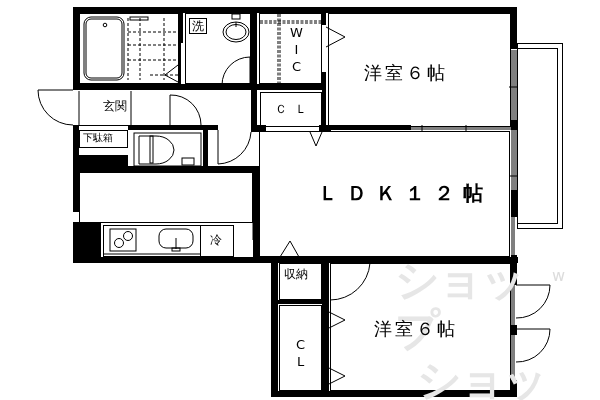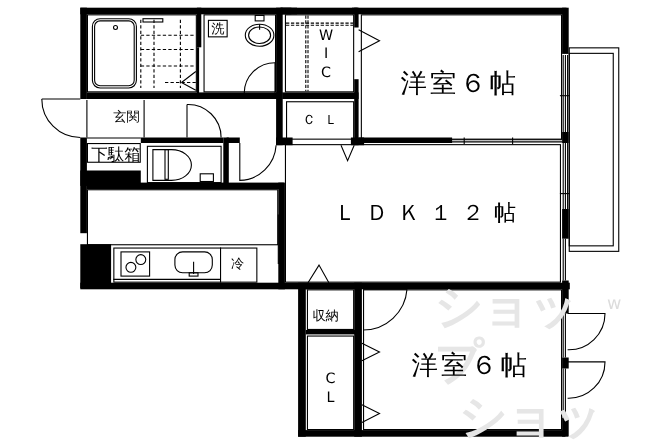--- a/index.html
+++ b/index.html
@@ -1,23 +1,23 @@
 <!DOCTYPE html>
 <html><head>
 <meta charset="utf-8">
 <style>
   html, body { margin: 0; padding: 0; background: #ffffff; }
   body { width: 600px; height: 400px; position: relative; overflow: hidden;
          font-family: "DejaVu Sans", sans-serif; color: #000; }
   #plan { position: absolute; left: 0; top: 0; width: 600px; height: 400px; }
   .label { position: absolute; white-space: nowrap; color: #000; line-height: 1; }
-  .room-big { font-size: 24px; letter-spacing: 3px; text-align: center; }
+  .room-big { font-size: 18px; letter-spacing: 3px; text-align: center; }
   .room-ldk { font-size: 20px; letter-spacing: 9px; }
   .small { font-size: 12px; }
-  .tiny { font-size: 15px; }
+  .tiny { font-size: 10px; }
   .vert { font-size: 13px; display: flex; flex-direction: column; align-items: center; gap: 4px; }
   .vert span { display: block; line-height: 1; }
   .boxed { border: 1px solid #000; padding: 1px 2px; background: #fff; }
   .watermark { position: absolute; left: 395px; top: 255px; width: 170px; height: 115px;
                color: #e6e6e6; font-weight: bold; font-size: 44px; line-height: 50px;
                letter-spacing: -2px; pointer-events: none; z-index: 0; }
   .watermark .wm-line2 { display: block; padding-left: 22px; }
   .watermark .wm-w { position: absolute; right: 2px; top: -4px; font-size: 16px; color: #dcdcdc; font-weight: normal; }
   .front { z-index: 2; }
 </style>
@@ -216,28 +216,28 @@
   </g>
 </svg>
 
 <div class="watermark">
   <span>ショップ</span>
   <span class="wm-line2">ショップ</span>
   <span class="wm-w">w</span>
 </div>
 
 <div class="label room-big front" style="left:364px; top:64px;">洋室６帖</div>
-<div class="label room-ldk front" style="left:304px; top:183px;">ＬＤＫ１２帖</div>
+<div class="label room-ldk front" style="left:318px; top:183px;font-weight:bold;">ＬＤＫ１２帖</div>
 <div class="label room-big front" style="left:374px; top:320px;">洋室６帖</div>
 
 <div class="label small front" style="left:103px; top:100px;">玄関</div>
 <div class="label tiny front" style="left:83px; top:133px;">下駄箱</div>
 <div class="label small front boxed" style="left:189px; top:18px;">洗</div>
 <div class="label small front" style="left:275px; top:103px; letter-spacing:8px;">ＣＬ</div>
-<div class="label small front" style="left:284px; top:268px;margin-top:13px;">収納</div>
+<div class="label small front" style="left:284px; top:268px;">収納</div>
 <div class="label small front" style="left:210px; top:234px;">冷</div>
 
 <div class="label vert front" style="left:290px; top:26px;">
   <span>W</span>
   <span>I</span>
   <span>C</span>
 </div>
 <div class="label vert front" style="left:296px; top:338px;">
   <span>C</span>
   <span>L</span>

